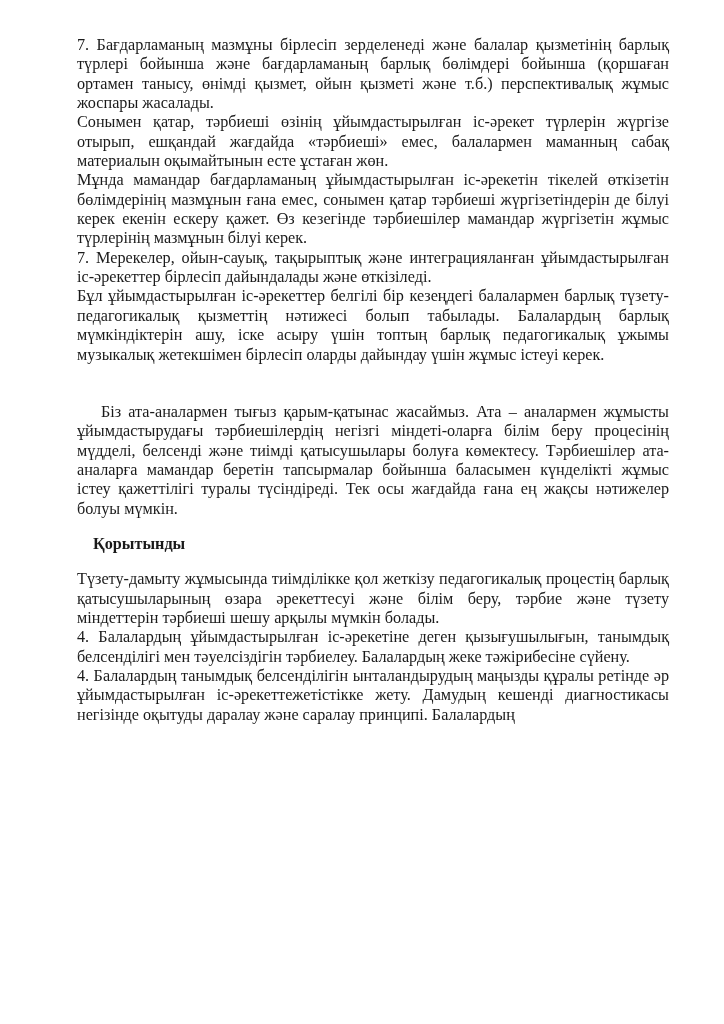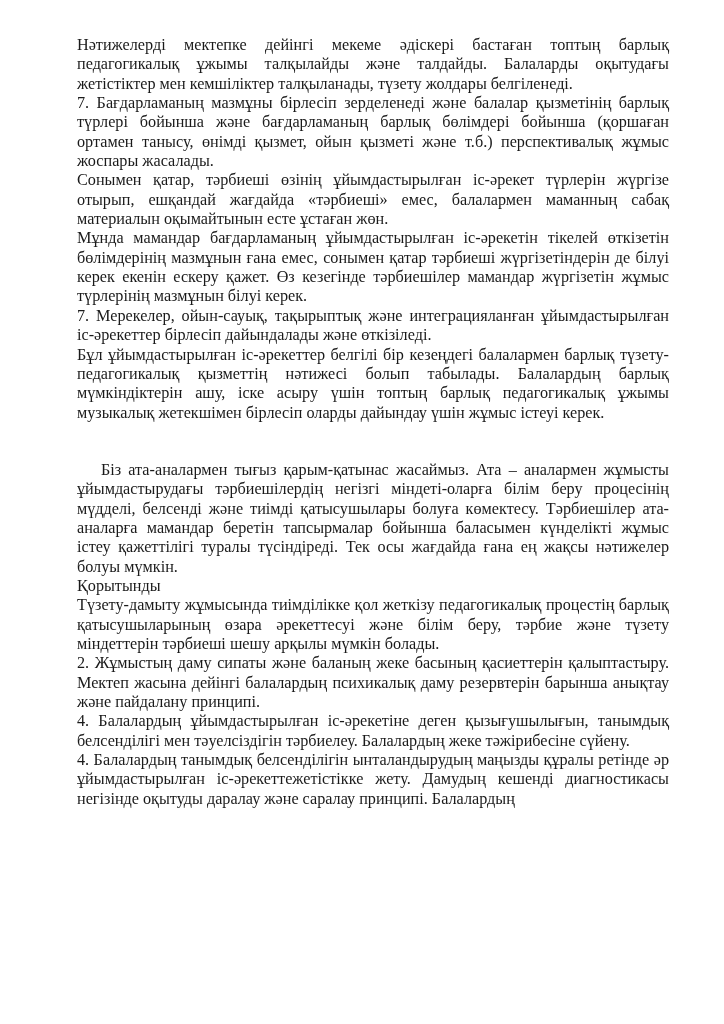--- a/index.html
+++ b/index.html
@@ -15,38 +15,36 @@
       color: #1a1a1a;
     }
     .para {
       margin: 0;
       text-align: justify;
       text-align-last: left;
     }
     .para.indent { text-indent: 24px; }
     .gap { height: 38px; }
     .heading {
-      margin: 0;
-      font-weight: normal;
+      margin: 16px;
+      font-weight: bold;
     }
   </style>
 </head>
 <body>
 
 <div class="page">
-  <p class="para">Нәтижелерді мектепке дейінгі мекеме әдіскері бастаған топтың барлық педагогикалық ұжымы талқылайды және талдайды. Балаларды оқытудағы жетістіктер мен кемшіліктер талқыланады, түзету жолдары белгіленеді.</p>
   <p class="para">7. Бағдарламаның мазмұны бірлесіп зерделенеді және балалар қызметінің барлық түрлері бойынша және бағдарламаның барлық бөлімдері бойынша (қоршаған ортамен танысу, өнімді қызмет, ойын қызметі және т.б.) перспективалық жұмыс жоспары жасалады.</p>
   <p class="para">Сонымен қатар, тәрбиеші өзінің ұйымдастырылған іс-әрекет түрлерін жүргізе отырып, ешқандай жағдайда «тәрбиеші» емес, балалармен маманның сабақ материалын оқымайтынын есте ұстаған жөн.</p>
   <p class="para">Мұнда мамандар бағдарламаның ұйымдастырылған іс-әрекетін тікелей өткізетін бөлімдерінің мазмұнын ғана емес, сонымен қатар тәрбиеші жүргізетіндерін де білуі керек екенін ескеру қажет. Өз кезегінде тәрбиешілер мамандар жүргізетін жұмыс түрлерінің мазмұнын білуі керек.</p>
   <p class="para">7. Мерекелер, ойын-сауық, тақырыптық және интеграцияланған ұйымдастырылған іс-әрекеттер бірлесіп дайындалады және өткізіледі.</p>
   <p class="para">Бұл ұйымдастырылған іс-әрекеттер белгілі бір кезеңдегі балалармен барлық түзету-педагогикалық қызметтің нәтижесі болып табылады. Балалардың барлық мүмкіндіктерін ашу, іске асыру үшін топтың барлық педагогикалық ұжымы музыкалық жетекшімен бірлесіп оларды дайындау үшін жұмыс істеуі керек.</p>
 
   <div class="gap"></div>
 
   <p class="para indent">Біз ата-аналармен тығыз қарым-қатынас жасаймыз. Ата – аналармен жұмысты ұйымдастырудағы тәрбиешілердің негізгі міндеті-оларға білім беру процесінің мүдделі, белсенді және тиімді қатысушылары болуға көмектесу. Тәрбиешілер ата-аналарға мамандар беретін тапсырмалар бойынша баласымен күнделікті жұмыс істеу қажеттілігі туралы түсіндіреді. Тек осы жағдайда ғана ең жақсы нәтижелер болуы мүмкін.</p>
 
   <p class="heading">Қорытынды</p>
 
   <p class="para">Түзету-дамыту жұмысында тиімділікке қол жеткізу педагогикалық процестің барлық қатысушыларының өзара әрекеттесуі және білім беру, тәрбие және түзету міндеттерін тәрбиеші шешу арқылы мүмкін болады.</p>
-  <p class="para">2. Жұмыстың даму сипаты және баланың жеке басының қасиеттерін қалыптастыру. Мектеп жасына дейінгі балалардың психикалық даму резервтерін барынша анықтау және пайдалану принципі.</p>
   <p class="para">4. Балалардың ұйымдастырылған іс-әрекетіне деген қызығушылығын, танымдық белсенділігі мен тәуелсіздігін тәрбиелеу. Балалардың жеке тәжірибесіне сүйену.</p>
   <p class="para">4. Балалардың танымдық белсенділігін ынталандырудың маңызды құралы ретінде әр ұйымдастырылған іс-әрекеттежетістікке жету. Дамудың кешенді диагностикасы негізінде оқытуды даралау және саралау принципі. Балалардың</p>
 </div>
 
 </body></html>

